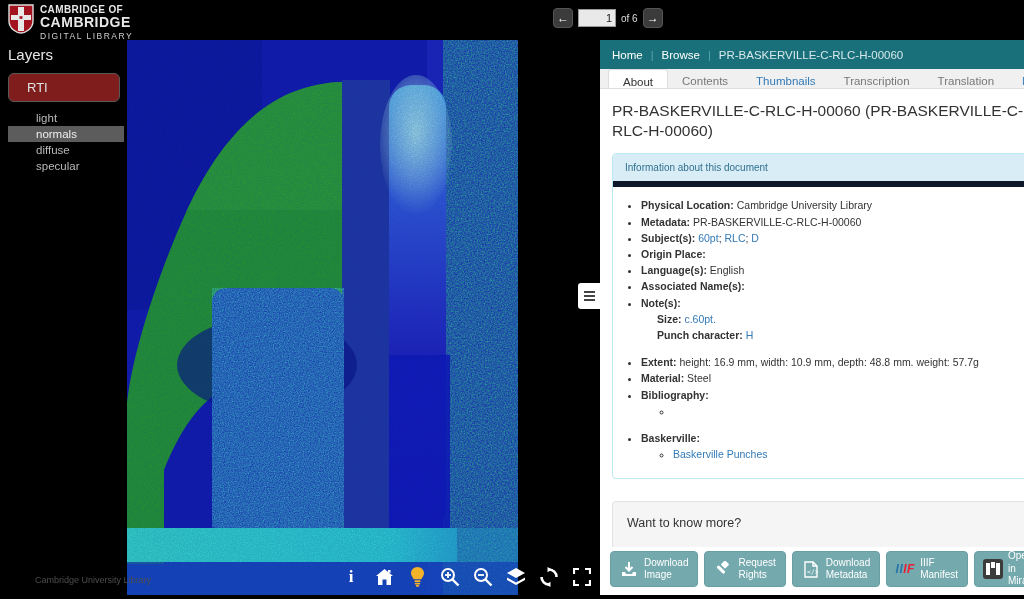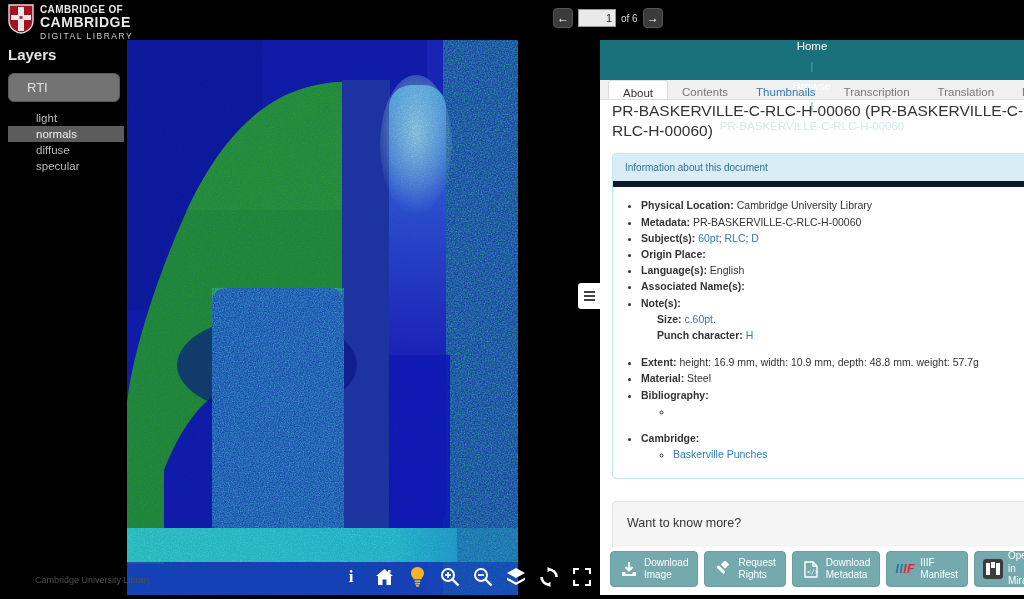--- a/index.html
+++ b/index.html
@@ -17,38 +17,38 @@
   .pg-btn { width:20px; height:20px; background:#3b3b3b; border:1px solid #555; border-radius:4px; color:#fff; font-size:12px; line-height:18px; text-align:center; cursor:pointer; }
   .pg-input { width:38px; height:18px; background:#e9e9e9; border:1px solid #999; font-size:11px; text-align:right; padding-right:3px; color:#222; }
   .pg-of { color:#ddd; font-size:10px; }
 
   
   .viewer { position:absolute; left:0; top:40px; width:600px; height:555px; background:#000; overflow:hidden; }
   .rti-img { position:absolute; left:127px; top:0; width:391px; height:555px; }
   .watermark { position:absolute; left:35px; bottom:10px; color:#4d4d4d; font-size:9px; }
 
   .layers-panel { position:absolute; left:0; top:0; width:128px; padding:6px 8px; }
-  .layers-title { color:#e6e6e6; font-size:15px; font-weight:bold; margin-bottom:10px; }
-  .rti-group { background:#737373; border:1px solid #5a5a5a; border-radius:6px; color:#e0e0e0; font-size:13px; padding:6px 0 6px 18px; width:112px; cursor:pointer; margin-bottom:8px; }
+  .layers-title { color:#e6e6e6; font-size:15px; font-weight:normal; margin-bottom:10px; }
+  .rti-group { background:#7f1d1d; border:1px solid #5a5a5a; border-radius:6px; color:#e0e0e0; font-size:13px; padding:6px 0 6px 18px; width:112px; cursor:pointer; margin-bottom:8px; }
   .layer-item { color:#b9b9b9; font-size:11.5px; padding:2px 6px 2px 28px; cursor:pointer; }
   .layer-item.active { background:#5c5c5c; color:#efefef; width:116px; }
 
   .vtoolbar { position:absolute; right:8px; bottom:8px; display:flex; align-items:center; gap:13px; }
   .vt { width:20px; height:20px; display:flex; align-items:center; justify-content:center; cursor:pointer; }
   .vt svg { display:block; }
   .info-i { color:#fff; font-weight:bold; font-size:17px; font-family:"Liberation Serif", serif; }
 
   
   .drawer-handle { position:absolute; left:578px; top:283px; width:22px; height:26px; background:#fff; border-radius:3px 0 0 3px; display:flex; align-items:center; justify-content:center; cursor:pointer; }
   .drawer-handle .bars { width:11px; }
   .drawer-handle .bars div { height:2px; background:#444; margin:2px 0; }
 
   
   .panel { position:absolute; left:600px; top:40px; width:424px; height:555px; background:#fff; }
-  .crumbbar { height:40px; background:#19707a; display:flex; align-items:center; padding:0 12px; gap:8px;flex-direction:column; }
+  .crumbbar { height:29px; background:#19707a; display:flex; align-items:center; padding:0 12px; gap:8px; }
   .crumb { color:#fff; font-size:11.5px; cursor:pointer; }
   .crumb.current { color:#d6e8ea; cursor:default; }
   .crumb-sep { color:#5fa3ab; font-size:11px; }
   .tabbar { height:20px; background:#f0f0f0; border-bottom:1px solid #ddd; display:flex; align-items:stretch; padding-left:8px; }
   .tab { font-size:11.5px; color:#777; padding:6px 14px 0 14px; cursor:pointer; }
   .tab.active { background:#fff; color:#333; border:1px solid #ddd; border-bottom:none; border-radius:3px 3px 0 0; }
   .tab.link { color:#337ab7; }
 
   .panel-scroll { position:absolute; left:0; top:51px; width:448px; height:460px; overflow:hidden; padding:10px 8px 0 12px; }
   .doc-title { font-size:15.5px; color:#333; line-height:1.3; margin-bottom:12px; }
@@ -271,21 +271,21 @@
                 <li><b>Punch character:</b> <a>H</a></li>
               </ul>
             </li>
             <li class="li-gap"><b>Extent:</b> <span>height: 16.9 mm, width: 10.9 mm, depth: 48.8 mm. weight: 57.7g</span></li>
             <li><b>Material:</b> <span>Steel</span></li>
             <li><b>Bibliography:</b>
               <ul class="sub2">
                   <li></li>
                 </ul>
             </li>
-            <li class="li-gap"><b>Cambridge:</b>
+            <li class="li-gap"><b>Baskerville:</b>
               <ul class="sub2">
                   <li><a>Baskerville Punches</a></li>
                 </ul>
             </li>
           </ul>
         </div>
       </div>
 
       <div class="more-box">
         <div class="more-title">Want to know more?</div>

